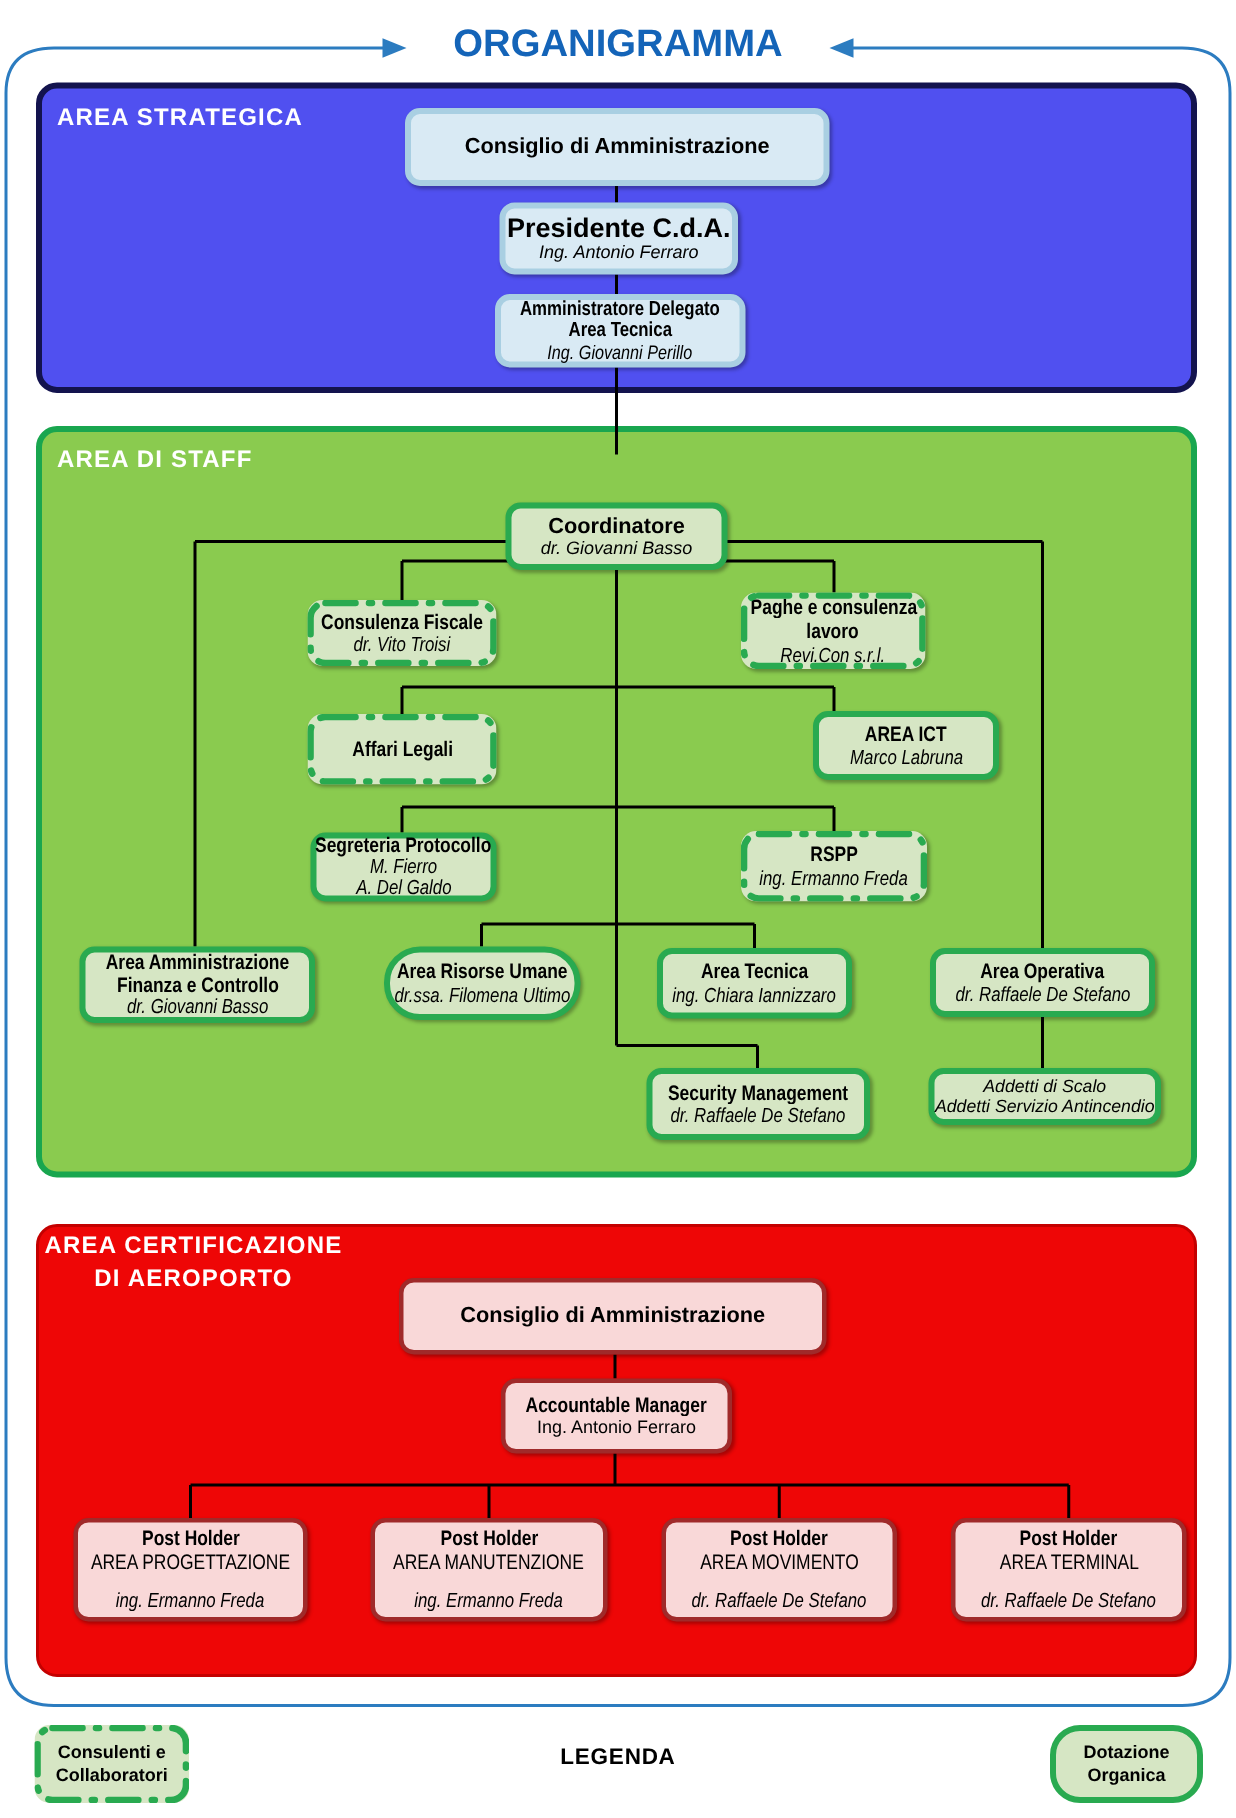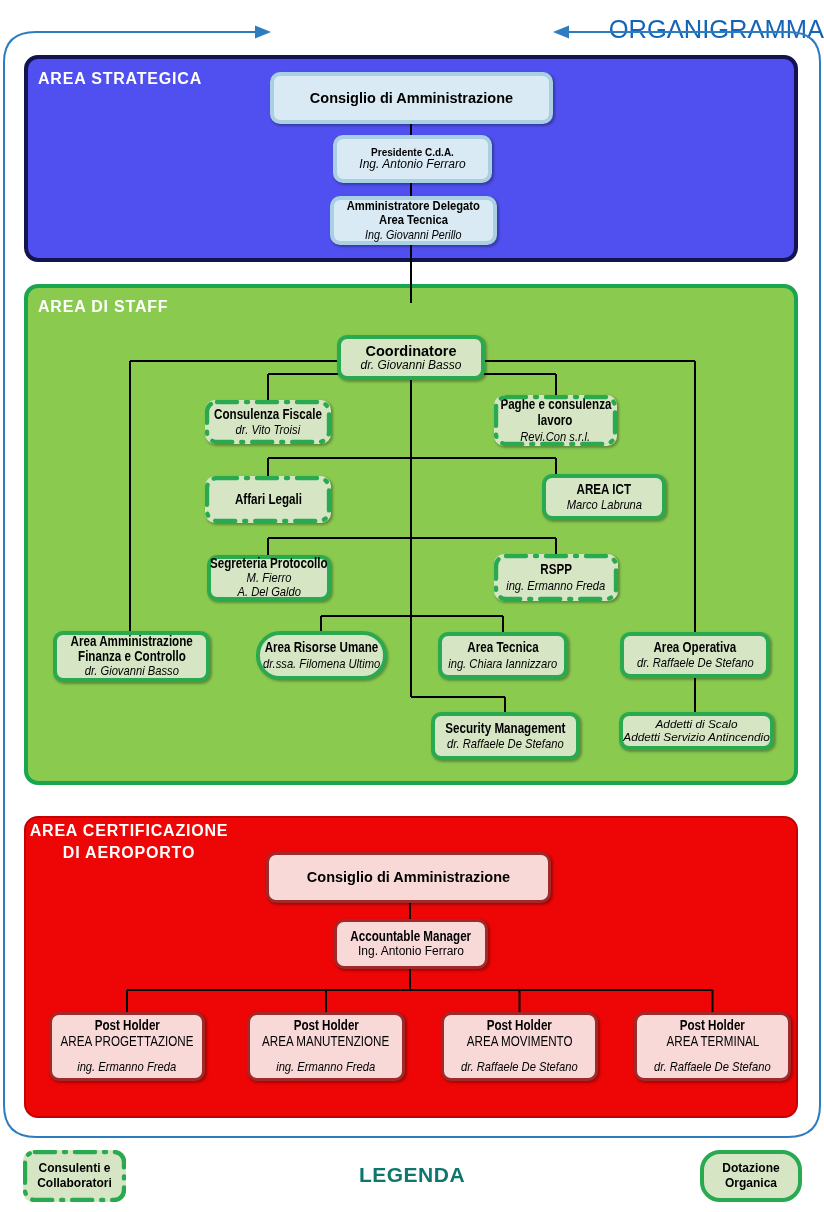--- a/index.html
+++ b/index.html
@@ -23,42 +23,42 @@
   html,body{margin:0;padding:0;background:#fff;}
   body{font-family:"Liberation Sans", sans-serif; -webkit-font-smoothing:antialiased;}
   #page{position:relative;width:824px;height:1212px;background:#fff;overflow:hidden;}
   #wires{position:absolute;left:0;top:0;z-index:3;pointer-events:none;}
   .area{position:absolute;border-radius:14px;z-index:1;}
   .area-label{position:absolute;color:#fff;font-weight:bold;font-size:16px;letter-spacing:0.8px;z-index:2;white-space:pre;}
   #area-strategica{left:24px;top:55px;width:774px;height:207px;background:var(--area-strategica-fill);border:4px solid var(--area-strategica-border);}
   #area-staff{left:24px;top:284px;width:774px;height:501px;background:var(--area-staff-fill);border:4px solid var(--area-staff-border);}
   #area-certificazione{left:24px;top:816px;width:774px;height:302px;background:var(--area-certificazione-fill);border:2px solid var(--area-certificazione-border);}
 
-  #title{position:absolute;left:0;top:15px;width:824px;text-align:right;color:var(--title);
-         font-size:25.5px;font-weight:normal;letter-spacing:0px;z-index:2;}
+  #title{position:absolute;left:0;top:15px;width:824px;text-align:center;color:var(--title);
+         font-size:25.5px;font-weight:bold;letter-spacing:0px;z-index:2;}
 
   .bx{position:absolute;z-index:4;display:flex;flex-direction:column;justify-content:center;align-items:center;
       text-align:center;border-radius:10px;line-height:1.12;color:#000;box-shadow:1.5px 1.5px 2.5px rgba(0,0,0,0.3);}
   .bx > div{width:max-content;max-width:none;white-space:pre;}
   .bx .t{font-weight:bold;font-size:14px;}
   .bx .s{font-style:italic;font-size:13.5px;}
   .bx .r{font-size:14px;}
   .cnd .t,.cnd .s,.cnd .r{transform:scaleX(0.83);}
 
   .blue-bx{background:var(--strategica-box-fill);border:4px solid var(--strategica-box-border);}
   .green-bx{background:var(--staff-box-fill);border:4px solid var(--staff-box-border);}
   .green-bx.dashed{border-color:transparent;}
   .pink-bx{background:var(--certificazione-box-fill);border:3px solid var(--certificazione-box-border);}
   .dashed > svg.dashrect{position:absolute;pointer-events:none;}
 
   
   #bx-consiglio1{left:270px;top:72px;width:283px;height:52px;}
   #bx-consiglio1 .t{font-size:14.5px;}
   #bx-presidente{left:333px;top:135px;width:159px;height:48px;}
-  #bx-presidente .t{font-size:10px;}
+  #bx-presidente .t{font-size:18px;}
   #bx-presidente .s{font-size:12px;}
   #bx-amministratore{left:330px;top:196px;width:167px;height:49px;line-height:1.1;}
   #bx-amministratore .t{font-size:13.5px;}
   #bx-amministratore .s{font-size:13px;}
 
   
   #bx-coordinatore{left:337px;top:303px;width:148px;height:45px;margin-top:32px;}
   #bx-coordinatore .t{font-size:14.5px;}
   #bx-coordinatore .s{font-size:12px;}
   #bx-consulenza{left:205px;top:400px;width:126px;height:44px;}
@@ -85,21 +85,21 @@
   #bx-ph2{left:247px;top:1012px;width:158px;}
   #bx-ph3{left:441px;top:1012px;width:157px;}
   #bx-ph4{left:634px;top:1012px;width:157px;}
   .ph .gap{height:11px;}
 
   
   #legend-consulenti{left:23px;top:1150px;width:103px;height:52px;background:var(--staff-box-fill);border:4px solid transparent;box-shadow:none;line-height:1.25;}
   #legend-consulenti .t{font-size:12px;text-align:center;}
   #legend-dotazione{left:700px;top:1150px;width:102px;height:52px;background:var(--staff-box-fill);border:4px solid var(--staff-box-border);box-shadow:none;border-radius:20px;line-height:1.25;}
   #legend-dotazione .t{font-size:12px;}
-  #legend-title{position:absolute;left:0;top:1163px;width:824px;text-align:center;font-size:21px;font-weight:bold;color:#0f766e;letter-spacing:0.5px;}
+  #legend-title{position:absolute;left:0;top:1163px;width:824px;text-align:center;font-size:15px;font-weight:bold;color:#000000;letter-spacing:0.5px;}
 
   #label-certificazione{white-space:pre-line;text-align:center;left:29px;top:820px;width:200px;line-height:22px;}
 </style>
 </head>
 <body>
 
 <div id="page">
 
   <div id="title">ORGANIGRAMMA</div>
 

